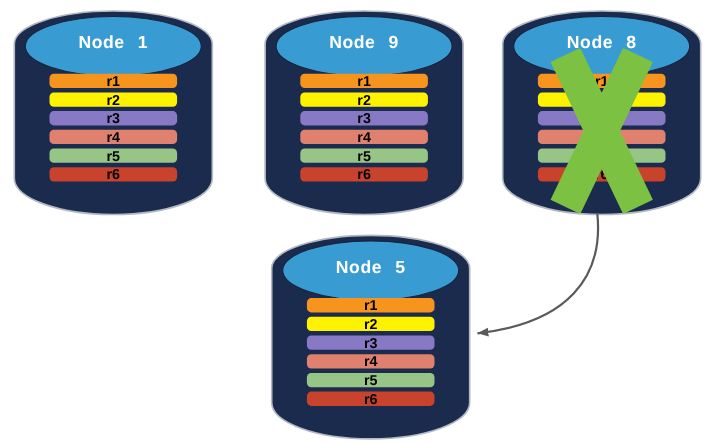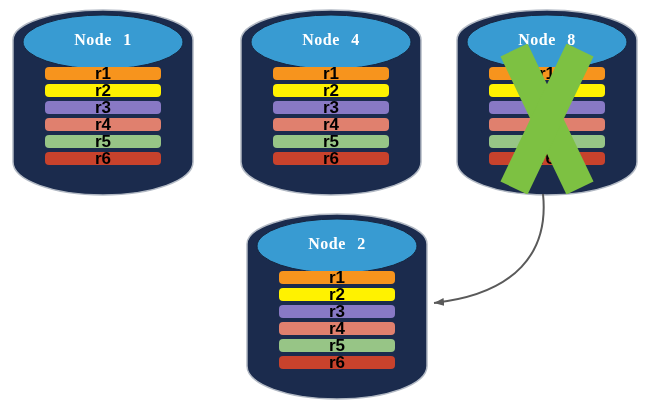--- a/index.html
+++ b/index.html
@@ -11,32 +11,32 @@
     font-family:"Liberation Sans","DejaVu Sans",sans-serif;
   }
   .node{position:absolute;width:190px;height:194px;}
   .cyl{position:absolute;left:0;top:0;}
   .cyl-body{stroke:#b2b9c4;stroke-width:1.5;}
   .cyl-cap{stroke:#16253f;stroke-width:1;}
   .title{
     position:absolute;top:27px;left:0;right:0;
     text-align:center;color:#fff;
     font-size:16px;font-weight:bold;
-    word-spacing:7px;letter-spacing:0.5px;font-family:Liberation Serif, serif;
+    word-spacing:7px;letter-spacing:0.5px;
   }
   .rows{
     position:absolute;top:63px;left:37px;width:116px;
     display:flex;flex-direction:column;gap:4px;
   }
   .row{
     height:13px;border-radius:4px;
     display:flex;align-items:center;justify-content:center;
   }
   .row-label{
-    font-size:17px;font-weight:bold;color:#000;line-height:13px;
+    font-size:13px;font-weight:bold;color:#000;line-height:13px;
   }
   .xmark{position:absolute;left:38px;top:40px;pointer-events:none;}
   #arrow-layer{position:absolute;left:0;top:0;z-index:5;pointer-events:none;}
   .arrow-path{fill:none;stroke-width:2;}
 </style>
 </head>
 <body>
 
 <div id="canvas">
 
@@ -75,21 +75,21 @@
           <span class="row-label">r6</span>
         </div>
     </div>
   </div>
 
   <div class="node" style="left:236px;top:4px">
     <svg class="cyl" width="190" height="194" viewBox="0 0 190 194">
       <path class="cyl-body" d="M5 36 L5 158 A90 33 0 0 0 185 158 L185 36 A90 30 0 0 0 5 36 Z" style="fill: rgb(27, 43, 77); stroke: rgb(178, 185, 196);"></path>
       <ellipse class="cyl-cap" cx="95" cy="38" rx="80" ry="27" style="fill: rgb(56, 155, 210);"></ellipse>
     </svg>
-    <div class="title">Node 4</div>
+    <div class="title">Node 9</div>
     <div class="rows">
       <div class="row" style="background: rgb(247, 148, 29);">
           <span class="row-label">r1</span>
         </div>
       <div class="row" style="background: rgb(255, 242, 0);">
           <span class="row-label">r2</span>
         </div>
       <div class="row" style="background: rgb(136, 121, 197);">
           <span class="row-label">r3</span>
         </div>
@@ -135,21 +135,21 @@
       <line x1="24" y1="6" x2="90" y2="144" stroke-width="30" style="stroke: rgb(125, 193, 66);"></line>
       <line x1="90" y1="6" x2="24" y2="144" stroke-width="30" style="stroke: rgb(125, 193, 66);"></line>
     </svg>
   </div>
 
   <div class="node" style="left:242px;top:208px">
     <svg class="cyl" width="190" height="194" viewBox="0 0 190 194">
       <path class="cyl-body" d="M5 36 L5 158 A90 33 0 0 0 185 158 L185 36 A90 30 0 0 0 5 36 Z" style="fill: rgb(27, 43, 77); stroke: rgb(178, 185, 196);"></path>
       <ellipse class="cyl-cap" cx="95" cy="38" rx="80" ry="27" style="fill: rgb(56, 155, 210);"></ellipse>
     </svg>
-    <div class="title">Node 2</div>
+    <div class="title">Node 5</div>
     <div class="rows">
       <div class="row" style="background: rgb(247, 148, 29);">
           <span class="row-label">r1</span>
         </div>
       <div class="row" style="background: rgb(255, 242, 0);">
           <span class="row-label">r2</span>
         </div>
       <div class="row" style="background: rgb(136, 121, 197);">
           <span class="row-label">r3</span>
         </div>

